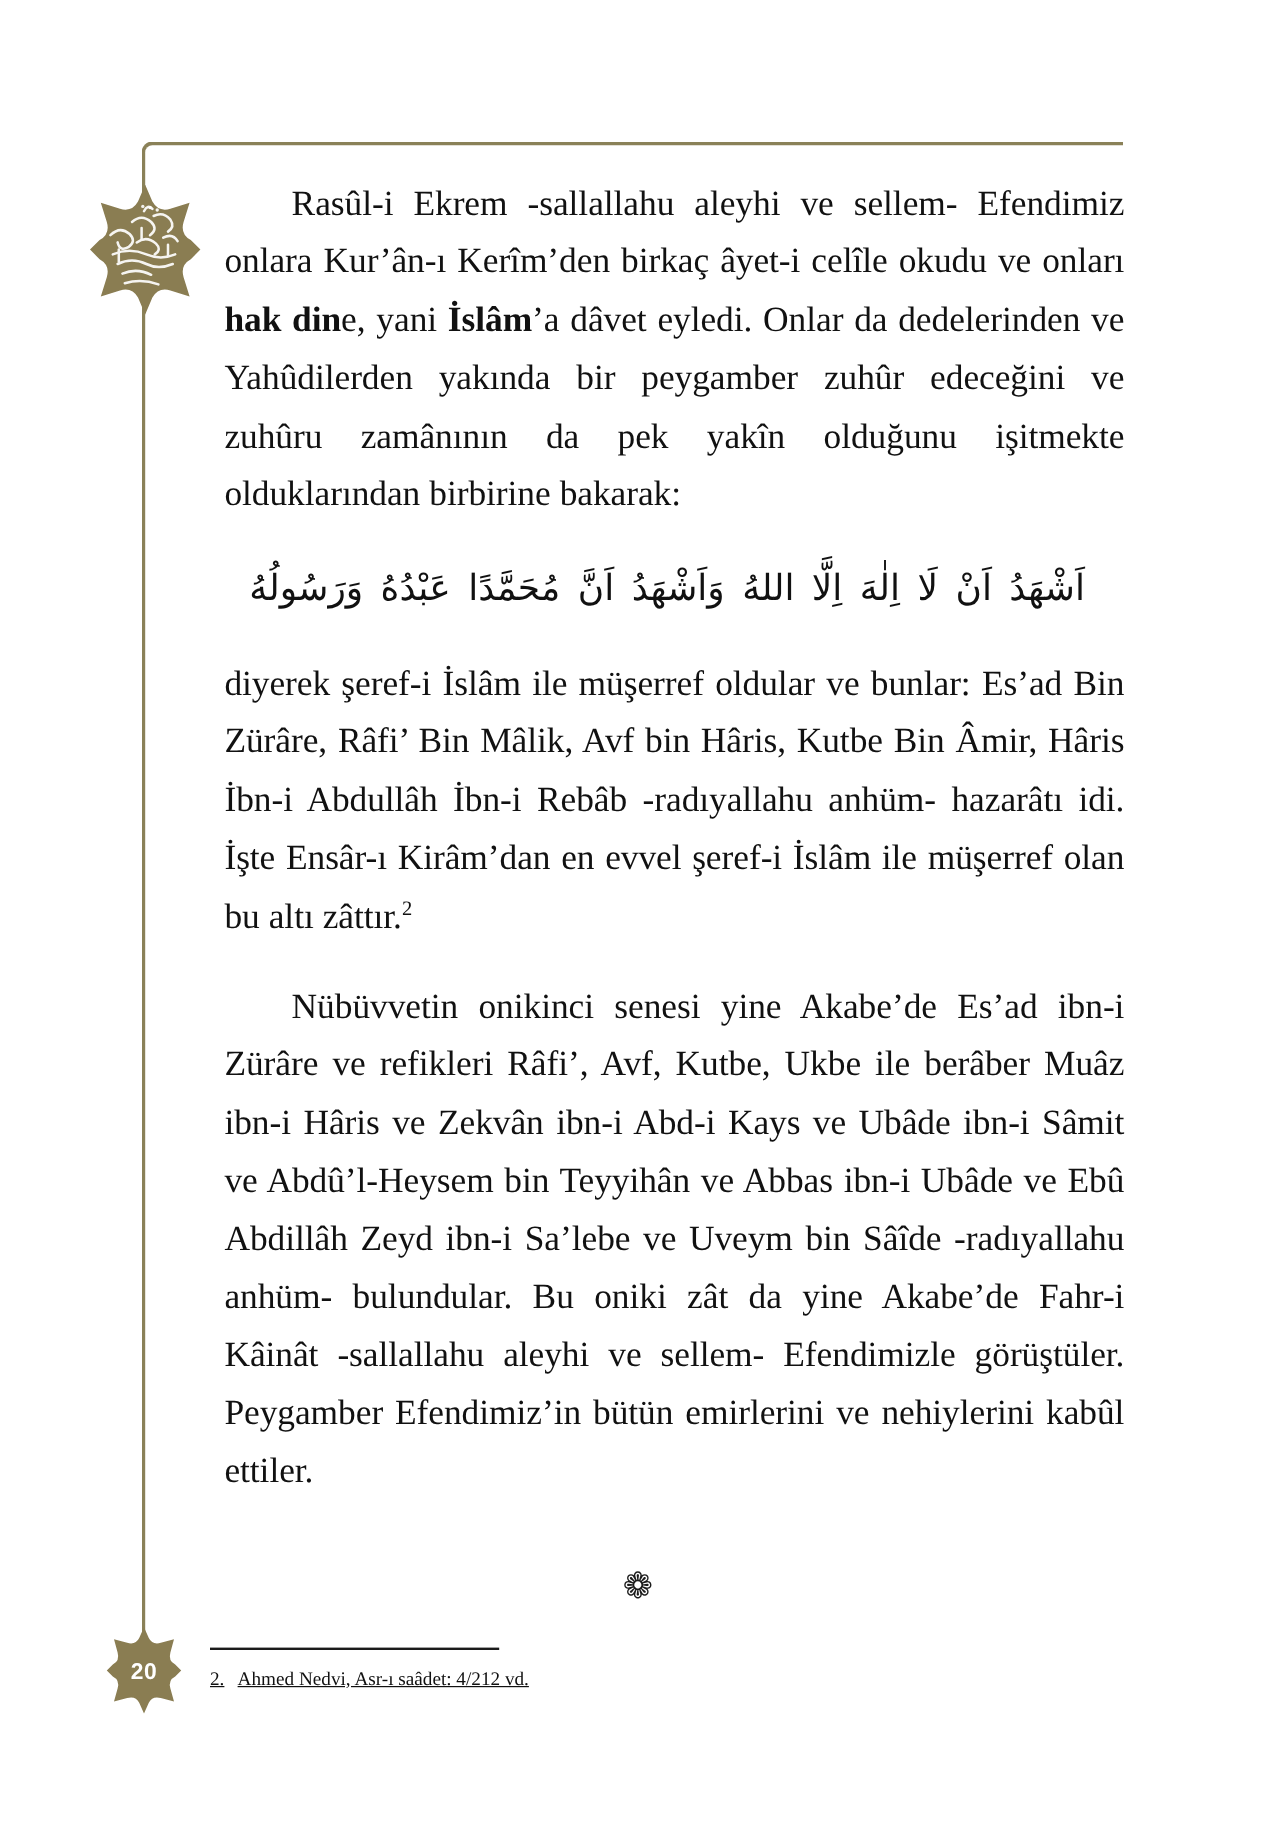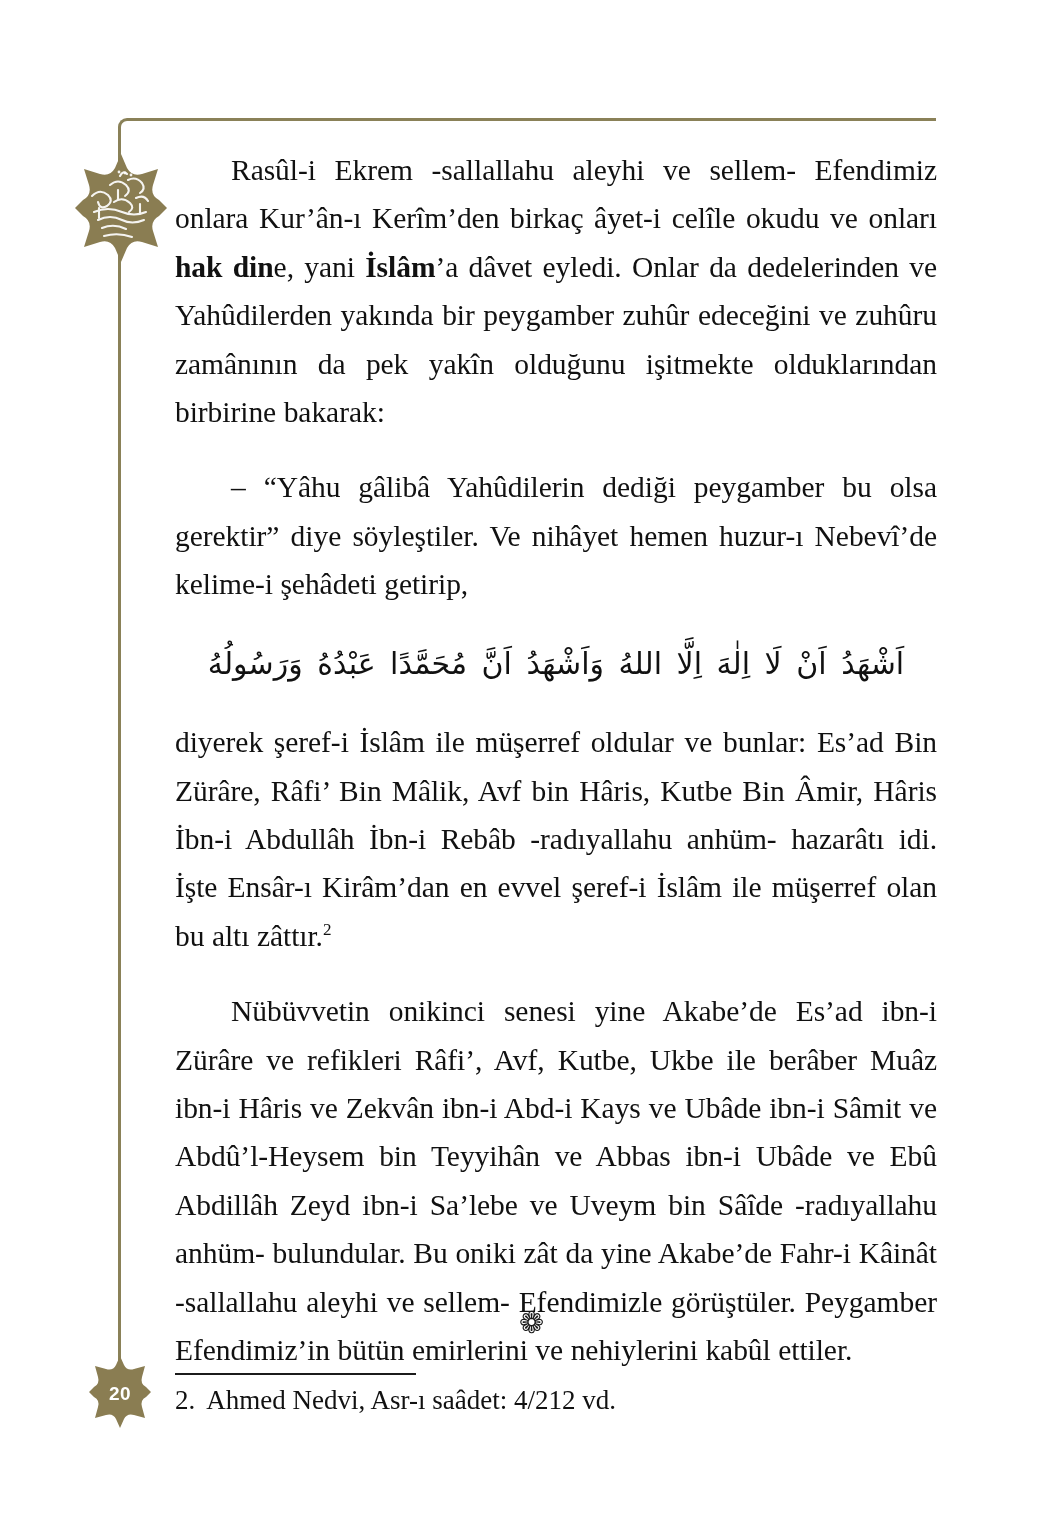--- a/index.html
+++ b/index.html
@@ -71,21 +71,21 @@
     left: 175px;
     top: 146px;
     width: 762px;
   }
 
   .para {
     font-size: 29.5px;
     line-height: 48.4px;
     text-align: justify;
     text-justify: inter-word;
-    margin: 0 0 6px 0;
+    margin: 0 0 6px 12px;
     letter-spacing: -0.05px;
     word-spacing: 0.2px;
     -webkit-hyphens: none;
     hyphens: none;
   }
   .para.indent { text-indent: 56px; }
   .para.gap-top { margin-top: 27px; }
   b.bold { font-weight: 700; }
   sup.fn {
     font-size: 0.58em;
@@ -126,24 +126,25 @@
     top: 1373px;
     width: 762px;
   }
   #footnote-rule {
     width: 241px;
     height: 0;
     border-top: 2px solid #1b1b1b;
     margin: 0 0 9px 0;
   }
   #footnote-text {
-    font-size: 27px;
+    font-size: 16px;
     line-height: 32px;
     color: #111111;
     white-space: nowrap;
+    text-decoration: underline;
   }
   #footnote-text .fn-num { margin-right: 11px; }
 </style>
 </head>
 <body>
 
 <div id="gold-frame"></div>
 
 <div id="medallion">
   <svg width="94" height="112" viewBox="0 0 94 112" aria-hidden="true">
@@ -170,23 +171,20 @@
     </g>
   </svg>
 </div>
 
 <div id="text-column">
 
   <p class="para indent">
     <span>Rasûl-i Ekrem -sallallahu aleyhi ve sellem- Efendimiz onlara Kur’ân-ı Kerîm’den birkaç âyet-i celîle okudu ve onları </span><b class="bold">hak din</b><span>e, yani </span><b class="bold">İslâm</b><span>’a dâvet eyledi. Onlar da dedelerinden ve Yahûdilerden yakında bir peygamber zuhûr edeceğini ve zuhûru zamânının da pek yakîn olduğunu işitmekte olduklarından birbirine bakarak:</span>
   </p>
 
-  <p class="para indent gap-top">
-    <span>– “Yâhu gâlibâ Yahûdilerin dediği peygamber bu olsa gerektir” diye söyleştiler. Ve nihâyet hemen huzur-ı Nebevî’de kelime-i şehâdeti getirip,</span>
-  </p>
 
   <div id="shahada">اَشْهَدُ اَنْ لَا اِلٰهَ اِلَّا اللهُ وَاَشْهَدُ اَنَّ مُحَمَّدًا عَبْدُهُ وَرَسُولُهُ</div>
 
   <p class="para">
     <span>diyerek şeref-i İslâm ile müşerref oldular ve bunlar: Es’ad Bin Zürâre, Râfi’ Bin Mâlik, Avf bin Hâris, Kutbe Bin Âmir, Hâris İbn-i Abdullâh İbn-i Rebâb -radıyallahu anhüm- hazarâtı idi. İşte Ensâr-ı Kirâm’dan en evvel şeref-i İslâm ile müşerref olan bu altı zâttır.</span><sup class="fn">2</sup>
   </p>
 
   <p class="para indent gap-top">
     <span>Nübüvvetin onikinci senesi yine Akabe’de Es’ad ibn-i Zürâre ve refikleri Râfi’, Avf, Kutbe, Ukbe ile berâber Muâz ibn-i Hâris ve Zekvân ibn-i Abd-i Kays ve Ubâde ibn-i Sâmit ve Abdû’l-Heysem bin Teyyihân ve Abbas ibn-i Ubâde ve Ebû Abdillâh Zeyd ibn-i Sa’lebe ve Uveym bin Sâîde -radıyallahu anhüm- bulundular. Bu oniki zât da yine Akabe’de Fahr-i Kâinât -sallallahu aleyhi ve sellem- Efendimizle görüştüler. Peygamber Efendimiz’in bütün emirlerini ve nehiylerini kabûl ettiler.</span>
   </p>

